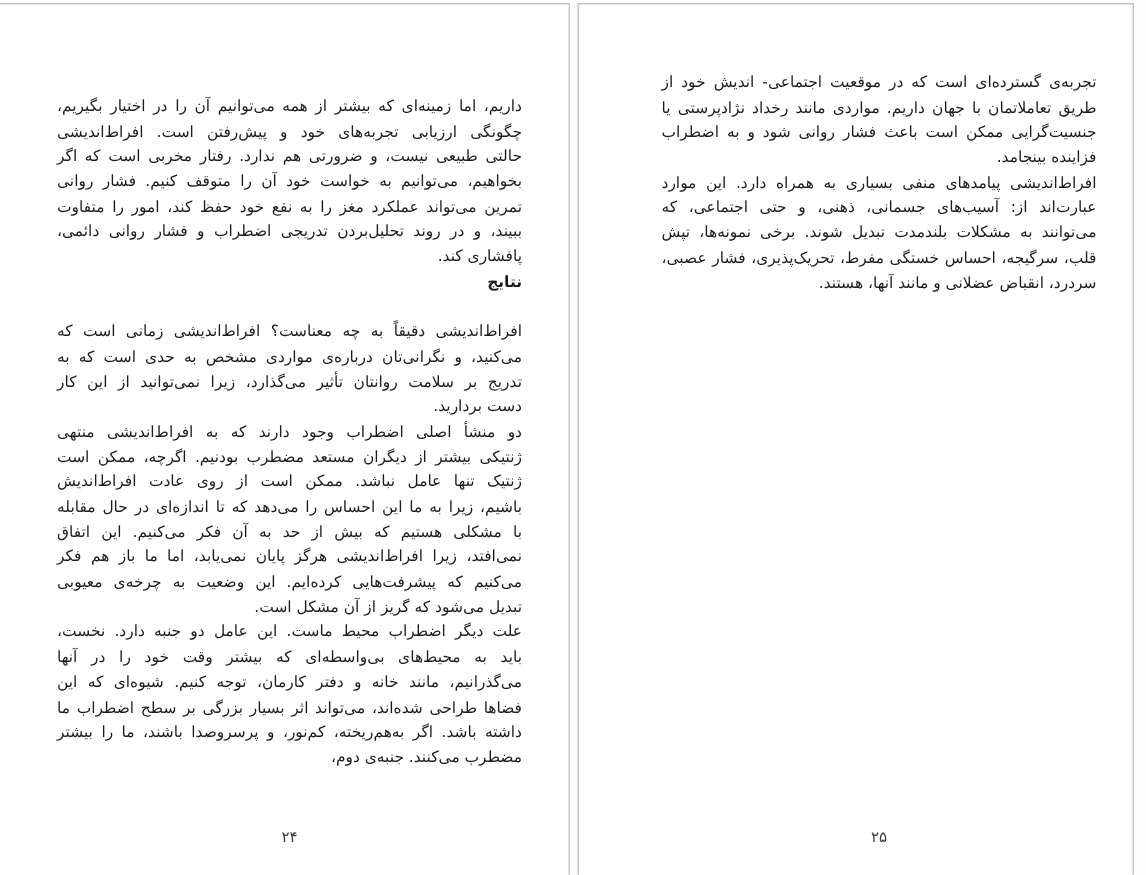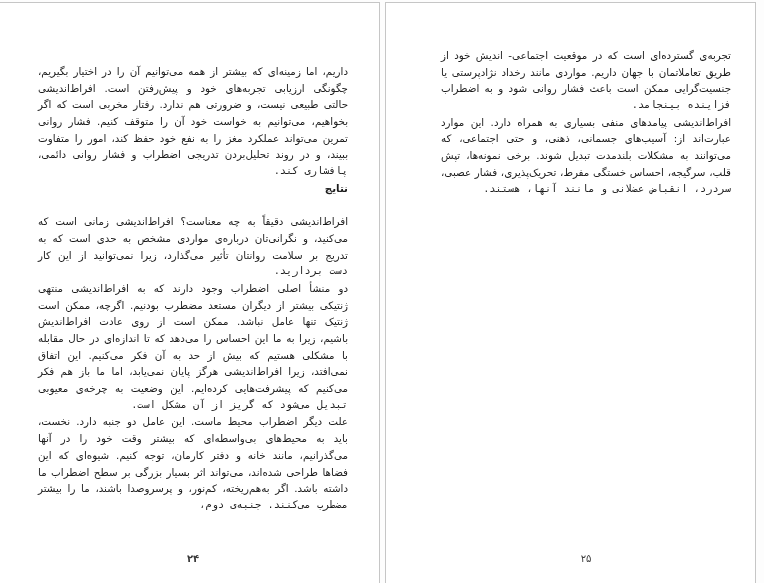--- a/index.html
+++ b/index.html
@@ -33,38 +33,37 @@
   .page-right .text-block { left: 55px; top: 44px; width: 290px; }
 
   .line {
     height: 16.7px;
     text-align: justify;
     text-align-last: justify;
   }
   .line.end {
     text-align: right;
     text-align-last: right;
-    font-family: Liberation Mono, monospace;
   }
   .line.heading {
     font-weight: bold;
     text-align: center;
     text-align-last: right;
   }
   .gap { height: 16.7px; }
 
   .page-number {
     position: absolute;
     top: 550px;
     font-size: 10px;
     color: #3a3a3a;
     text-align: center;
     direction: rtl;
   }
-  .page-left  .page-number { left: 61px; width: 310px; font-weight: bold; }
+  .page-left  .page-number { left: 61px; width: 310px; }
   .page-right .page-number { left: 55px; width: 290px; }
 </style>
 </head>
 <body>
 
 <div>
 
   <div class="page page-left">
     <div class="text-block" id="left-text">
         <div class="line">داریم، اما زمینه‌ای که بیشتر از همه می‌توانیم آن را در اختیار بگیریم،</div>

